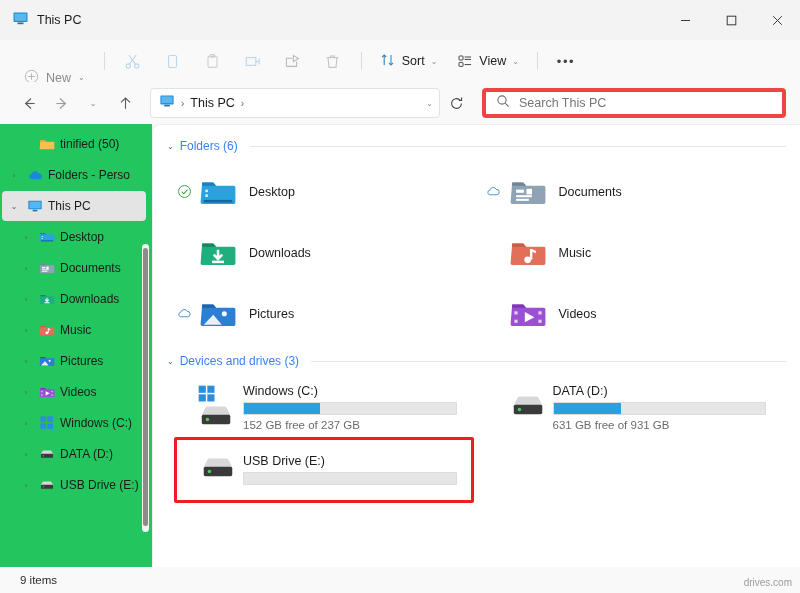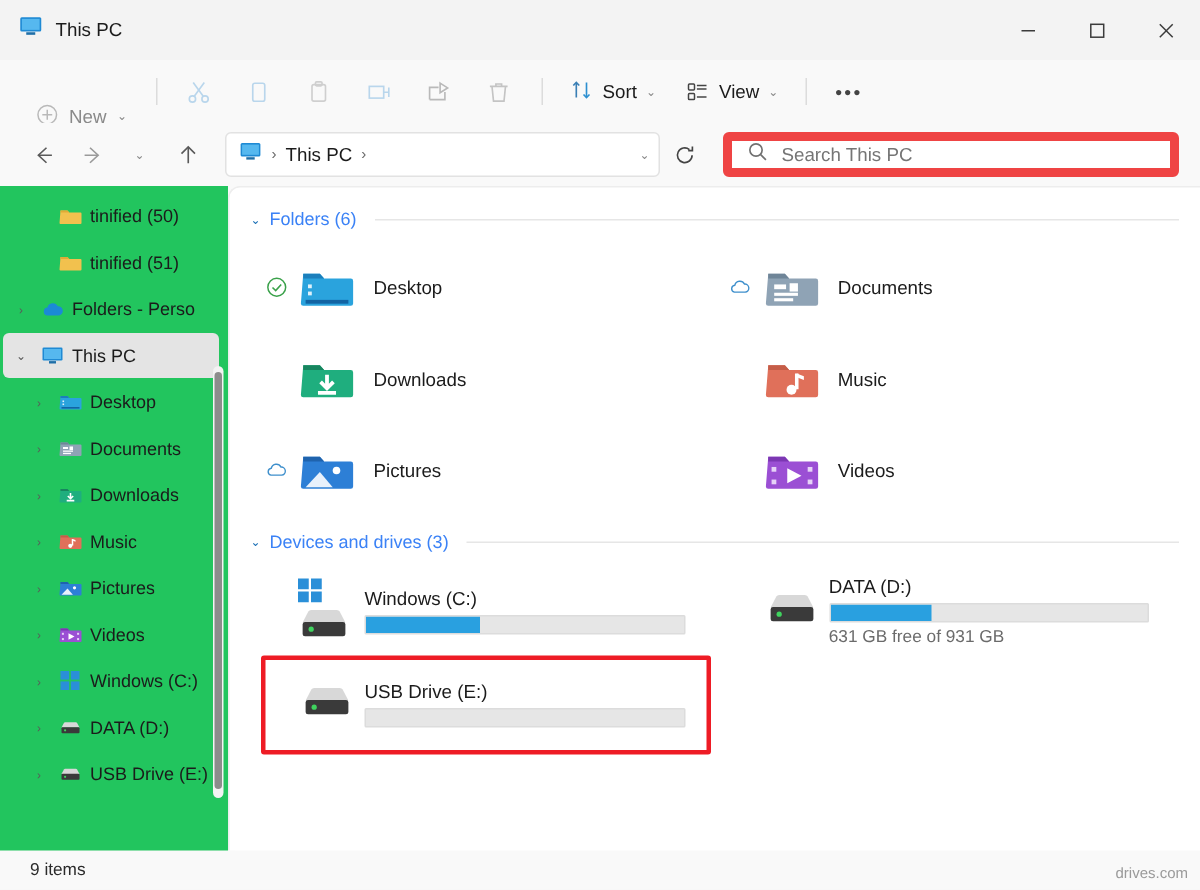--- a/index.html
+++ b/index.html
@@ -88,21 +88,21 @@
     padding: 0 6px 0 8px;
     gap: 6px;
   }
   .crumb { font-size: 12.5px; color: #1b1b1b; }
   .crumb-sep { font-size: 10px; color: #6a6a6a; }
   .addr-right { margin-left: auto; display: flex; align-items: center; gap: 4px; }
   .refresh { width: 28px; height: 28px; display: flex; align-items: center; justify-content: center; font-size: 13px; color: #444; }
   .searchbox {
     flex: 1; height: 30px; margin-left: 10px;
     background: #ffffff;
-    border: 6px solid #ef4444;
+    border: 4px solid #ef4444;
     border-radius: 4px;
     display: flex; align-items: center;
     padding: 0 10px; gap: 9px;
   }
   .search-ph { font-size: 12.5px; color: #707070; }
 
   
   .body { flex: 1; display: flex; min-height: 0; background: #f9f9f9; }
 
   
@@ -413,30 +413,20 @@
       <div id="side-list">
           <div class="side-item side-indent">
             <span class="twisty empty">›</span>
             <span class="side-ico">
               <svg width="16" height="16" viewBox="0 0 24 24">
                 <path d="M2 6.5 h7 l1.8 2 h11.2 a1 1 0 0 1 1 1 v9.5 a1 1 0 0 1 -1 1 h-20 a1 1 0 0 1 -1 -1 z" fill="#f2c14e"></path>
                 <path d="M2 6.5 h7 l1.8 2 h-8.8 z" fill="#e0ab36"></path>
               </svg>
             </span>
             <span class="side-lbl">tinified (50)</span>
-          </div>
-          <div class="side-item side-indent">
-            <span class="twisty empty">›</span>
-            <span class="side-ico">
-              <svg width="16" height="16" viewBox="0 0 24 24">
-                <path d="M2 6.5 h7 l1.8 2 h11.2 a1 1 0 0 1 1 1 v9.5 a1 1 0 0 1 -1 1 h-20 a1 1 0 0 1 -1 -1 z" fill="#f2c14e"></path>
-                <path d="M2 6.5 h7 l1.8 2 h-8.8 z" fill="#e0ab36"></path>
-              </svg>
-            </span>
-            <span class="side-lbl">tinified (51)</span>
           </div>
           <div class="side-item">
             <span class="twisty">›</span>
             <span class="side-ico">
               <svg width="16" height="16" viewBox="0 0 24 24">
                 <path d="M6.5 18.5 a4 4 0 0 1 0.4 -7.9 a5.6 5.6 0 0 1 10.4 -1.3 a4.6 4.6 0 0 1 0.9 9.2 z" fill="#1b8ad6"></path>
               </svg>
             </span>
             <span class="side-lbl">Folders - Perso</span>
           </div>
@@ -689,20 +679,21 @@
                   <path d="M3 12 L5.4 7.4 a1.4 1.4 0 0 1 1.2 -0.7 h10.8 a1.4 1.4 0 0 1 1.2 0.7 L21 12 z" fill="#d8d8d8"></path>
                   <rect x="3" y="11.8" width="18" height="6" rx="1" fill="#3a3a3a"></rect>
                   <circle cx="6.6" cy="14.8" r="1.1" fill="#3fd35e"></circle>
                 </svg></span>
             </span>
             <span class="drive-info">
        <div class="drive-name">Windows (C:)</div>
        <div class="bar-outer">
          <div class="bar-fill" style="width:36%;"></div>
        </div>
+       <div class="drive-free">152 GB free of 237 GB</div>
      </span>
           </div>
           <div class="drive">
             <span class="drive-ico" style="position:relative;height:50px;">
               <span><svg width="38" height="38" viewBox="0 0 24 24">
                   <path d="M3 12 L5.4 7.4 a1.4 1.4 0 0 1 1.2 -0.7 h10.8 a1.4 1.4 0 0 1 1.2 0.7 L21 12 z" fill="#d8d8d8"></path>
                   <rect x="3" y="11.8" width="18" height="6" rx="1" fill="#3a3a3a"></rect>
                   <circle cx="6.6" cy="14.8" r="1.1" fill="#3fd35e"></circle>
                 </svg></span>
             </span>

